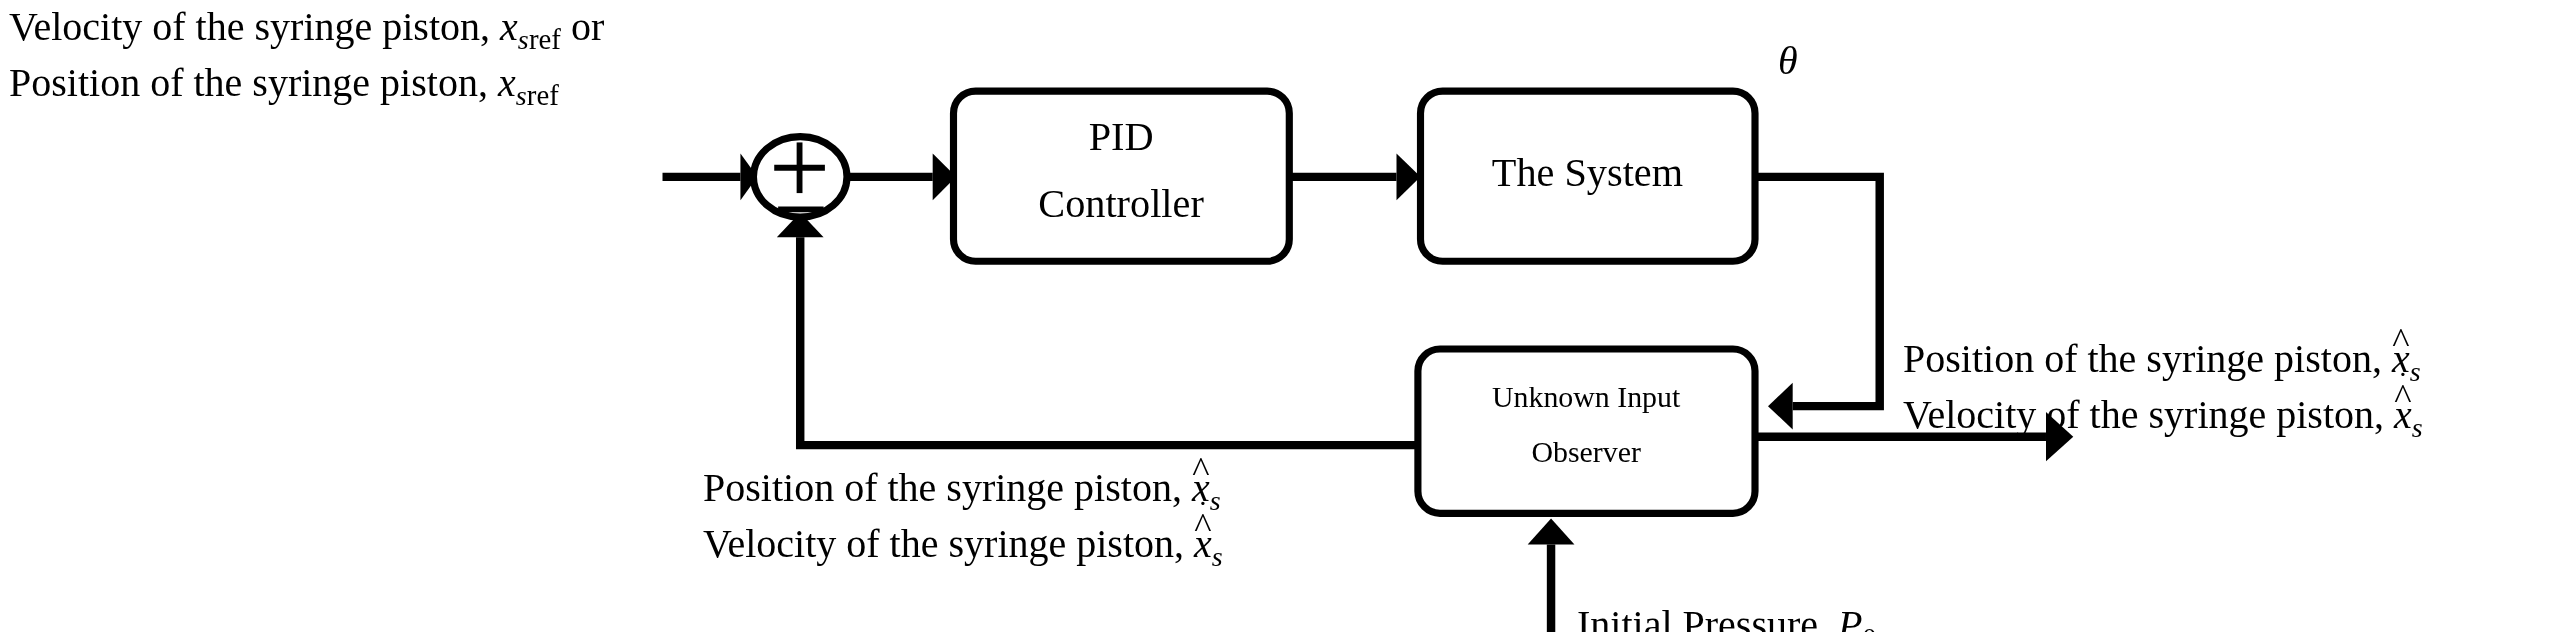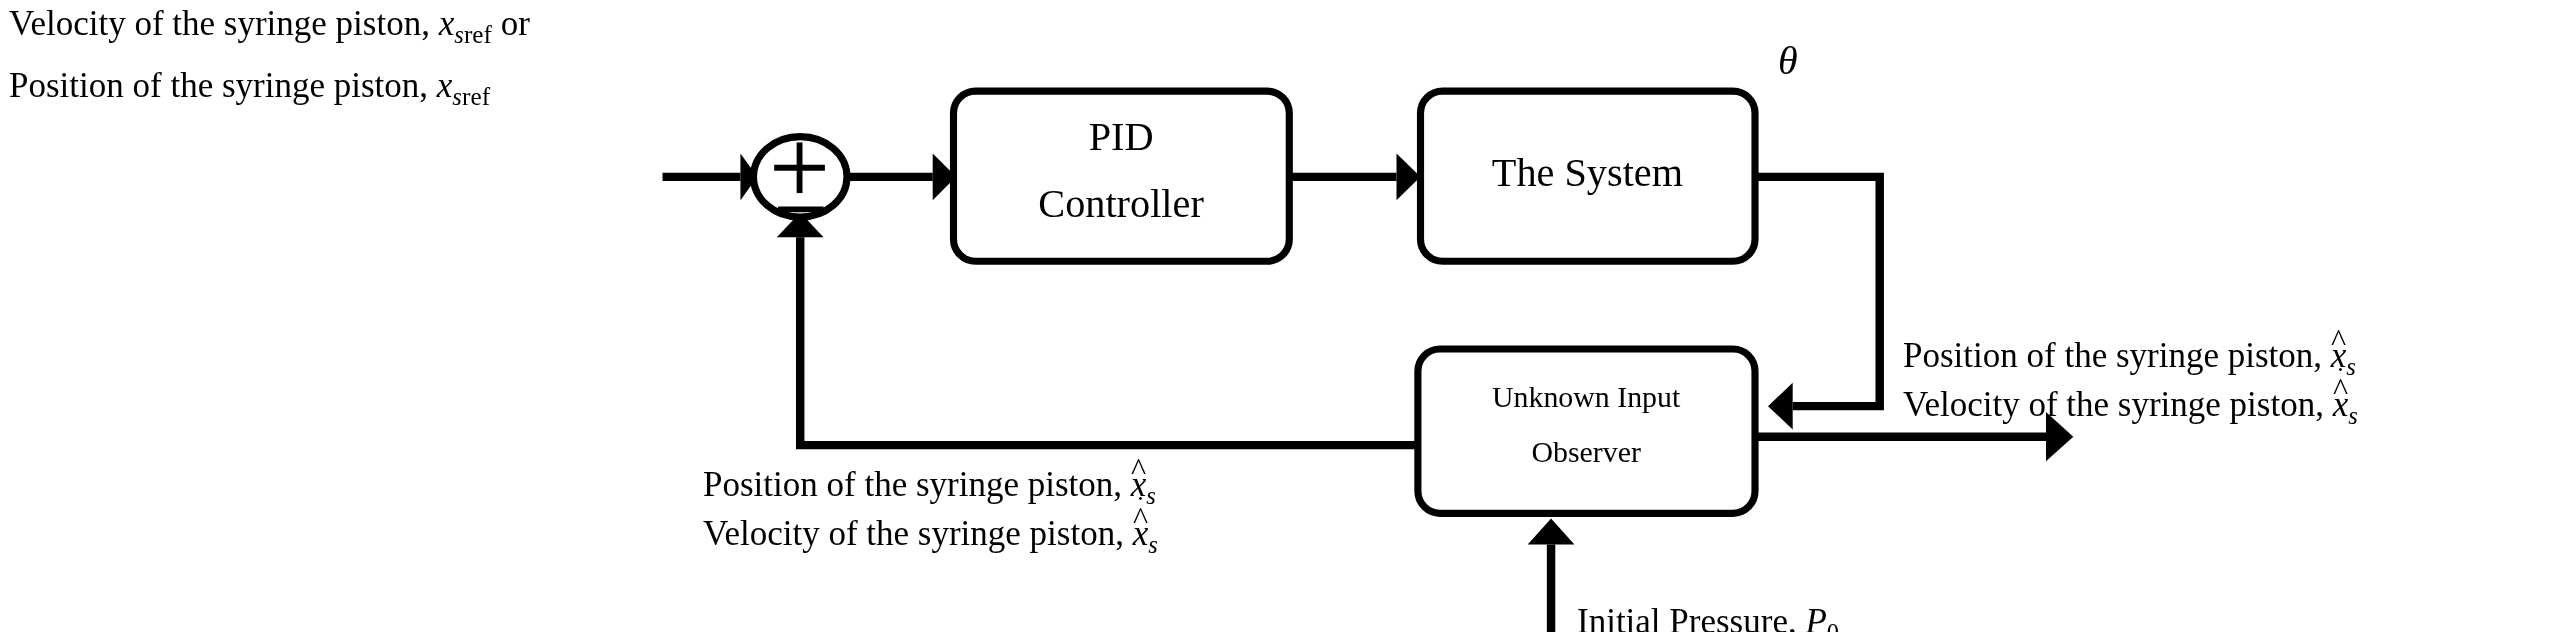--- a/index.html
+++ b/index.html
@@ -61,21 +61,21 @@
     dominant-baseline: middle;
   }
   .blk-text.big   { font-size: 62px; }
   .blk-text.small { font-size: 46px; }
 
   
   .lbl {
     position: absolute;
     white-space: nowrap;
     font-family: "Liberation Serif", "DejaVu Serif", serif;
-    font-size: 35px;
+    font-size: 40px;
     line-height: 1.16;
     color: #000000;
   }
   .lbl.theta {
     font-size: 40px;
     font-style: italic;
   }
   .mathit {
     font-style: italic;
   }
@@ -192,21 +192,21 @@
       <text class="blk-text small" x="2442" y="616">Unknown Input</text>
       <text class="blk-text small" x="2442" y="700">Observer</text>
     </g>
 
   </svg>
 
   <div class="lbl lbl-left" style="left:9px; top:3.9px;">
     <div>
       <span>Velocity of the syringe piston, </span><span class="acc"><span class="accmark dot">˙</span><span class="mathit">x</span></span><span class="sub1">s</span><span class="sub2">ref</span><span> or</span>
     </div>
-    <div style="margin-top:17px;">
+    <div style="margin-top:4px;">
       <span>Position of the syringe piston, </span><span class="mathit">x</span><span class="sub1">s</span><span class="sub2">ref</span>
     </div>
   </div>
 
   <div class="lbl theta" style="left:1778px; top:38px;">θ</div>
 
   <div class="lbl lbl-right" style="left:1903px; top:336px;">
     <div>
       <span>Position of the syringe piston, </span><span class="acc"><span class="accmark hat">^</span><span class="mathit">x</span></span><span class="sub1">s</span>
     </div>

